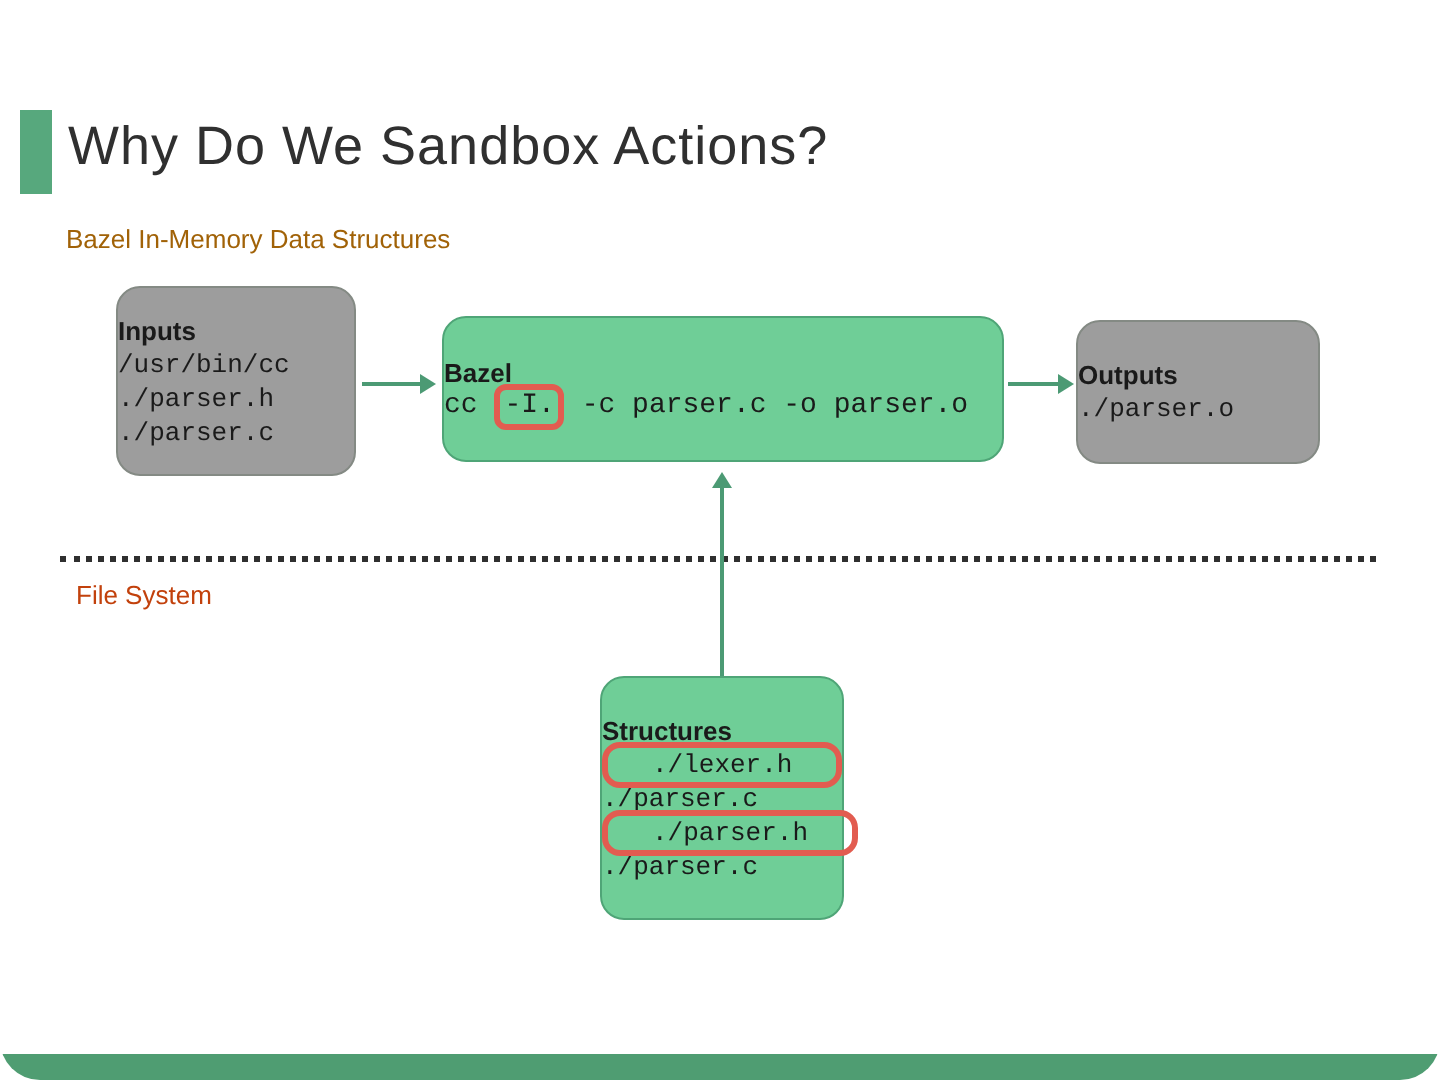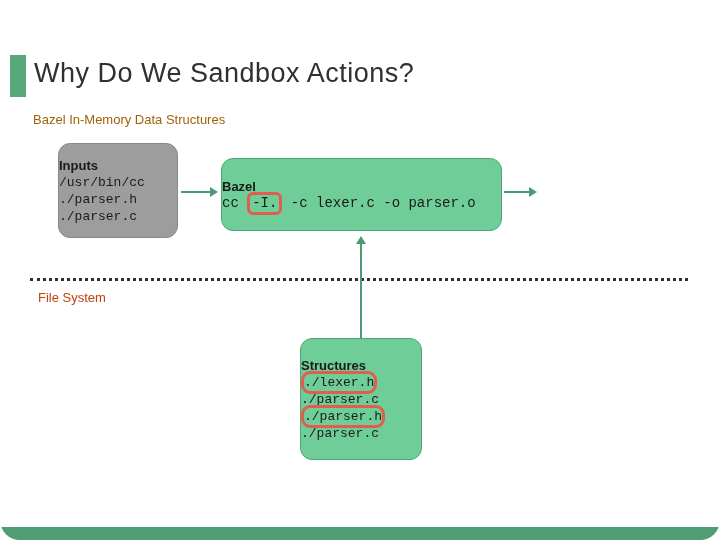--- a/index.html
+++ b/index.html
@@ -79,21 +79,21 @@
     border: 3px solid #e25c50;
     border-radius: 6px;
     padding: 0 2px;
     margin: -3px 0;
   }
 
   .ws-file { position: relative; }
   .ws-file-highlight {
     border: 3px solid #e25c50;
     border-radius: 9px;
-    padding: 0 0;
+    padding: 0 22px;
     margin: -3px 0;
     z-index: 1;
     background: transparent;
   }
 
   
   .arrow-h {
     position: absolute;
     display: flex;
     align-items: center;
@@ -160,28 +160,32 @@
     <div class="mono">./parser.c</div>
   </div>
 
   <div class="arrow-h arrow-inputs-action">
     <div class="shaft"></div>
     <div class="head-right"></div>
   </div>
 
   <div class="box box-green action-box">
     <div class="box-title">Bazel</div>
-    <div class="mono action-cmd"><span>cc </span><span class="flag-highlight">-I.</span><span> -c lexer.c -o parser.o</span></div>
+    <div class="mono action-cmd"><span>cc </span><span class="flag-highlight">-I.</span><span> -c parser.c -o parser.o</span></div>
   </div>
 
   <div class="arrow-h arrow-action-outputs">
     <div class="shaft"></div>
     <div class="head-right"></div>
   </div>
 
+  <div class="box box-gray outputs-box">
+    <div class="box-title">Outputs</div>
+    <div class="mono">./parser.o</div>
+  </div>
 
   <div class="memory-divider"></div>
   <div class="fs-label">File System</div>
 
   <div class="arrow-v arrow-workspace-action">
     <div class="head-up"></div>
     <div class="shaft-v"></div>
   </div>
 
   <div class="box box-green workspace-box">

